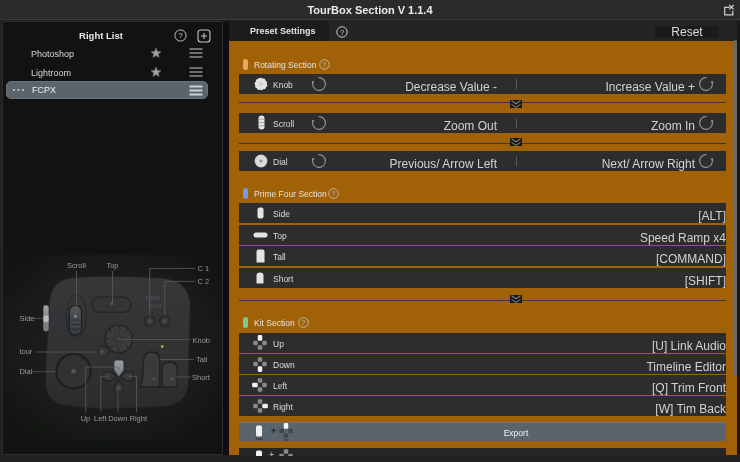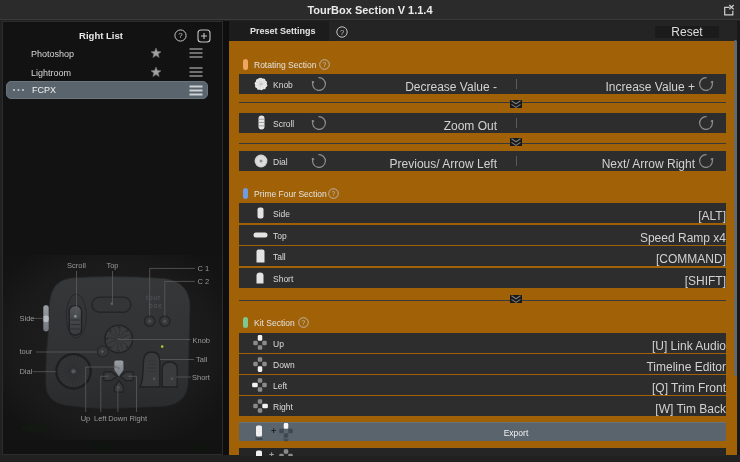--- a/index.html
+++ b/index.html
@@ -276,20 +276,21 @@
    <rect x="0.5" y="0.5" width="6" height="14" rx="3" fill="#e6e6e6"></rect>
    <path d="M1 4.2 H6 M1 7.5 H6 M1 10.8 H6" stroke="#9a9a9a" stroke-width="0.9"></path>
   </svg>
   <span class="lbl">Scroll</span>
   <svg style="left:73px;top:3px" width="14" height="14" viewBox="0 0 14 14">
    <path d="M6.44 0.62 A6.4 6.4 0 1 1 1.20 4.30" fill="none" stroke="#8e8e8e" stroke-width="1.2"></path>
    <path d="M0.02 6.85 L-0.26 3.63 L2.66 4.97 Z" fill="#8e8e8e"></path>
   </svg>
   <div class="val val1">Zoom Out</div>
   <div class="vdiv"></div>
+  <div class="val val2">Zoom In</div>
   <svg style="left:460px;top:3px" width="14" height="14" viewBox="0 0 14 14">
    <path d="M7.56 0.62 A6.4 6.4 0 1 0 12.80 4.30" fill="none" stroke="#8e8e8e" stroke-width="1.2"></path>
    <path d="M13.98 6.85 L14.26 3.63 L11.34 4.97 Z" fill="#8e8e8e"></path>
   </svg>
  </div>
 
  <div class="abs chevdiv" style="top:121.5px"></div>
  <svg class="abs" style="left:281px;top:116.5px" width="12" height="8" viewBox="0 0 12 8">
   <rect x="0" y="0" width="12" height="8" fill="#181818"></rect>
         <path d="M1.5 0.8 L6 3.8 L10.5 0.8 M1.5 4.4 L6 7.4 L10.5 4.4" fill="none" stroke="#7d7d7d" stroke-width="1.1"></path>

